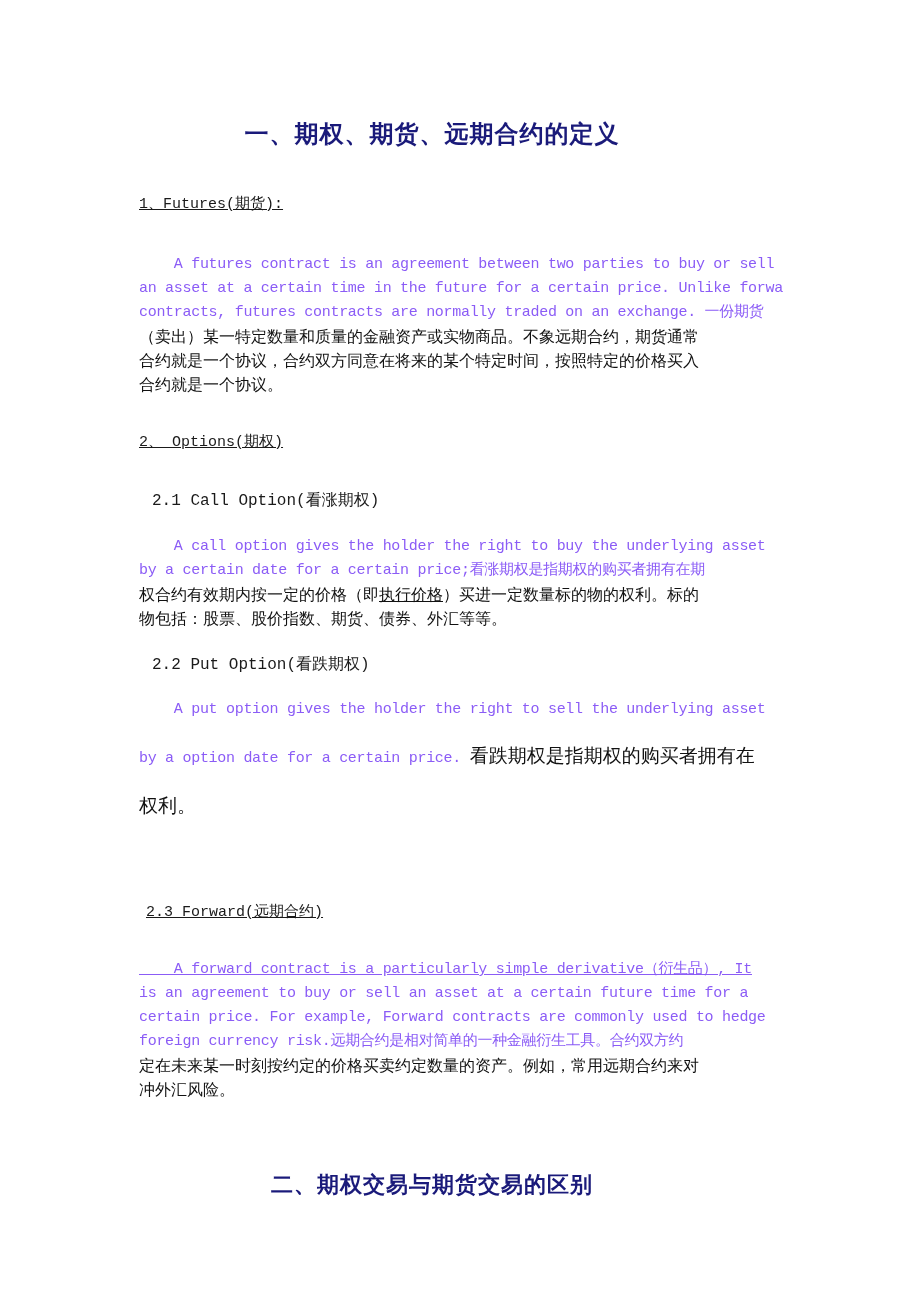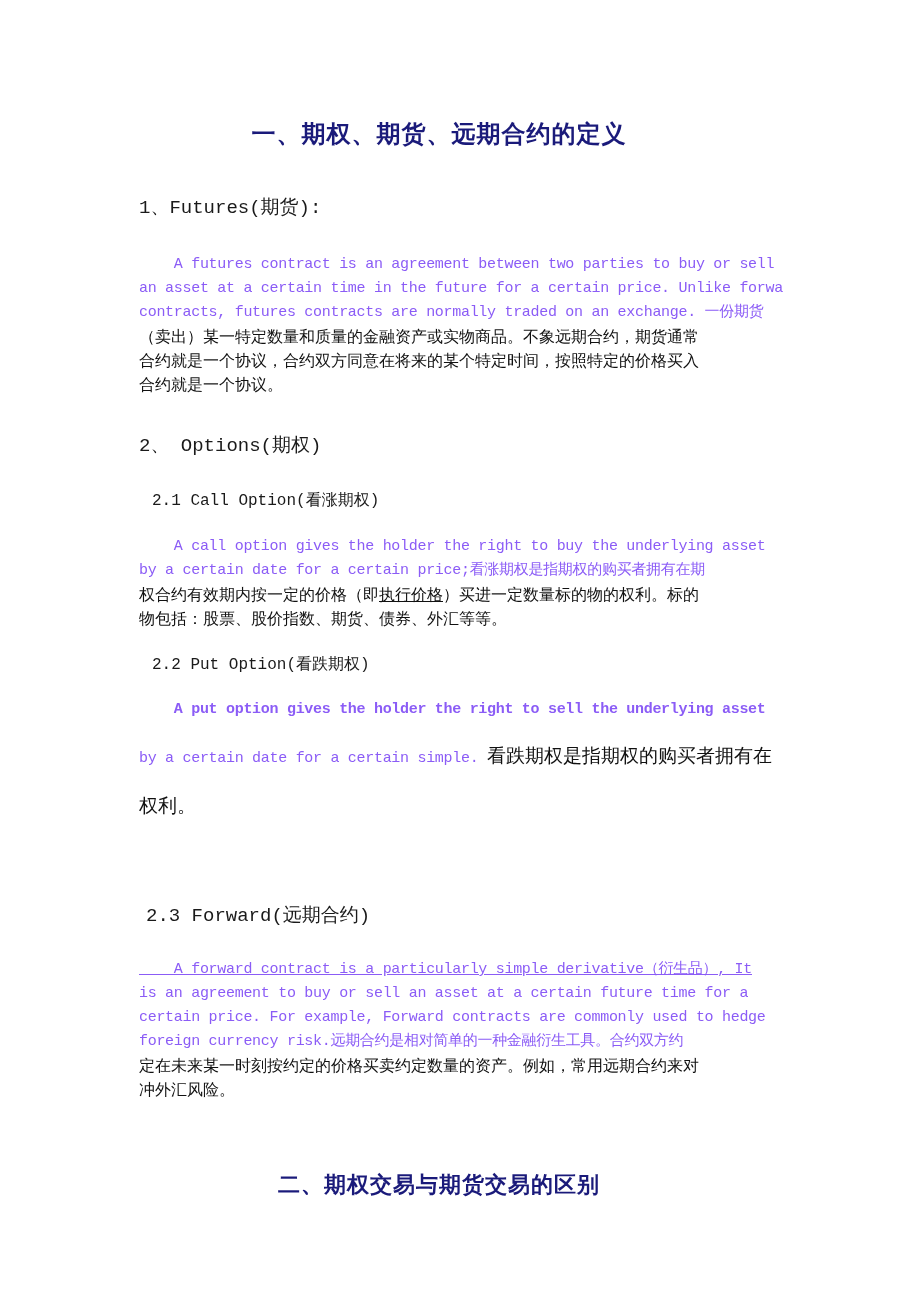--- a/index.html
+++ b/index.html
@@ -1,23 +1,23 @@
 <!DOCTYPE html>
 <html><head>
 <meta charset="utf-8">
 <style>
   html, body { margin: 0; padding: 0; background: #ffffff; }
   body { width: 920px; height: 1302px; position: relative; overflow: hidden;
          font-family: "DejaVu Serif", "Liberation Serif", serif; color: #1a1a1a; }
   .page { position: absolute; left: 0; top: 0; width: 920px; height: 1302px; }
-  .title { position: absolute; left: 15px; width: 848px; text-align: center;
+  .title { position: absolute; left: 8px; width: 848px; text-align: center;
            font-family: "DejaVu Sans", "Liberation Sans", sans-serif; font-weight: bold;
            font-size: 24px; color: #1a1a7a; letter-spacing: 1px; }
   .h1 { position: absolute; left: 139px; font-family: "Liberation Mono", "DejaVu Sans Mono", monospace;
-        font-size: 19px; color: #1a1a1a; }
+        font-size: 15px; color: #1a1a1a; text-decoration: underline; }
   .h2 { position: absolute; left: 152px; font-family: "Liberation Mono", "DejaVu Sans Mono", monospace;
         font-size: 16px; color: #1a1a1a; }
   .para { position: absolute; left: 139px; width: 645px; font-size: 16px; line-height: 24px;
           color: #333; text-align: justify; }
   .para .en { font-family: "Liberation Mono", "DejaVu Sans Mono", monospace; font-size: 15px; color: #8b5cf6; letter-spacing: -0.3px; }
   .para .zh { font-family: "DejaVu Sans", sans-serif; color: #111; }
   .line { display: block; white-space: nowrap; overflow: hidden; }
   .u { text-decoration: underline; }
   .big { font-size: 19px; }
 </style>
@@ -46,22 +46,22 @@
   <div class="para" style="top:535px;">
     <span class="line en" style="white-space:pre;">    A call option gives the holder the right to buy the underlying asset</span>
     <span class="line en">by a certain date for a certain price;看涨期权是指期权的购买者拥有在期</span>
     <span class="line zh"><span>权合约有效期内按一定的价格（即</span><span class="u">执行价格</span><span>）买进一定数量标的物的权利。标的</span></span>
     <span class="line zh">物包括：股票、股价指数、期货、债券、外汇等等。</span>
   </div>
 
   <div class="h2" style="top:654px;">2.2 Put Option(看跌期权)</div>
 
   <div class="para" style="top:698px; line-height:47px;">
-    <span class="line en" style="white-space:pre; line-height:24px;font-weight:bold;">    A put option gives the holder the right to sell the underlying asset</span>
-    <span class="line" style="margin-top:10px;"><span class="en">by a certain date for a certain simple. </span><span class="zh big">看跌期权是指期权的购买者拥有在</span></span>
+    <span class="line en" style="white-space:pre; line-height:24px;">    A put option gives the holder the right to sell the underlying asset</span>
+    <span class="line" style="margin-top:10px;"><span class="en">by a option date for a certain price. </span><span class="zh big">看跌期权是指期权的购买者拥有在</span></span>
     <span class="line zh big">权利。</span>
   </div>
 
   <div class="h1" style="top:902px; left:146px;">2.3  Forward(远期合约)</div>
 
   <div class="para" style="top:958px; width:670px;">
     <span class="line en" style="white-space:pre;text-decoration:underline;">    A forward contract is a particularly simple derivative（衍生品）, It</span>
     <span class="line en">is an agreement to buy or sell an asset at a certain future time for a</span>
     <span class="line en">certain price. For example, Forward contracts are commonly used to hedge</span>
     <span class="line en">foreign currency risk.远期合约是相对简单的一种金融衍生工具。合约双方约</span>

